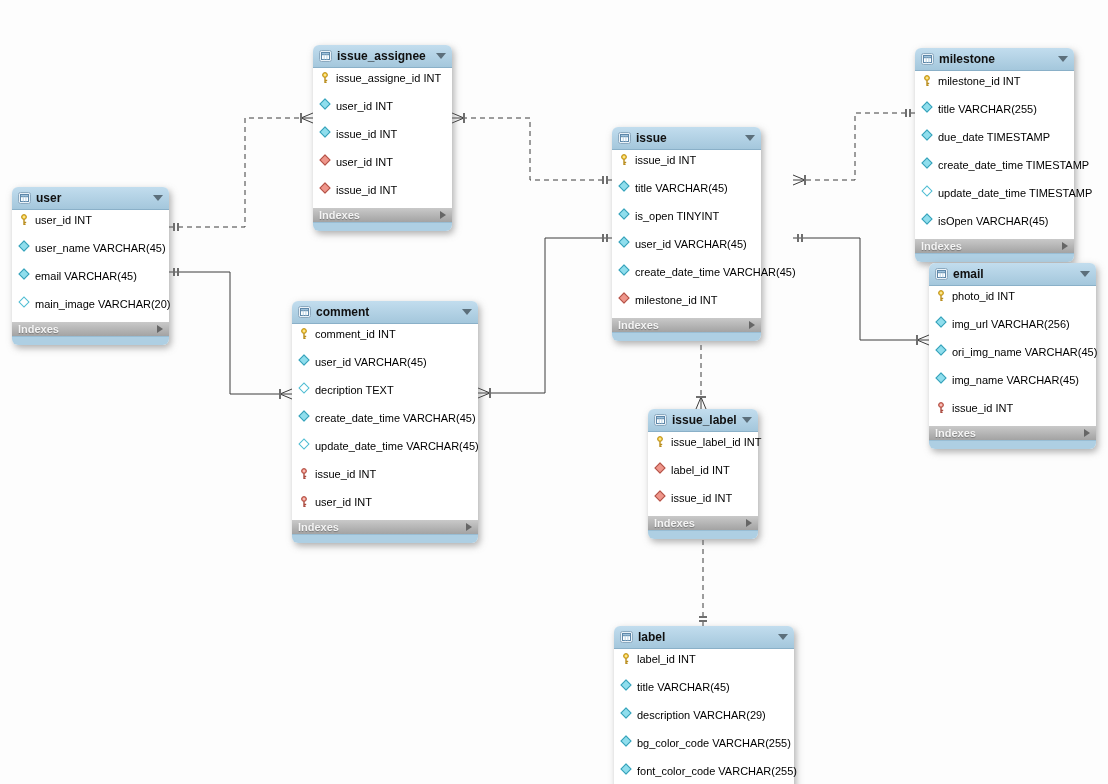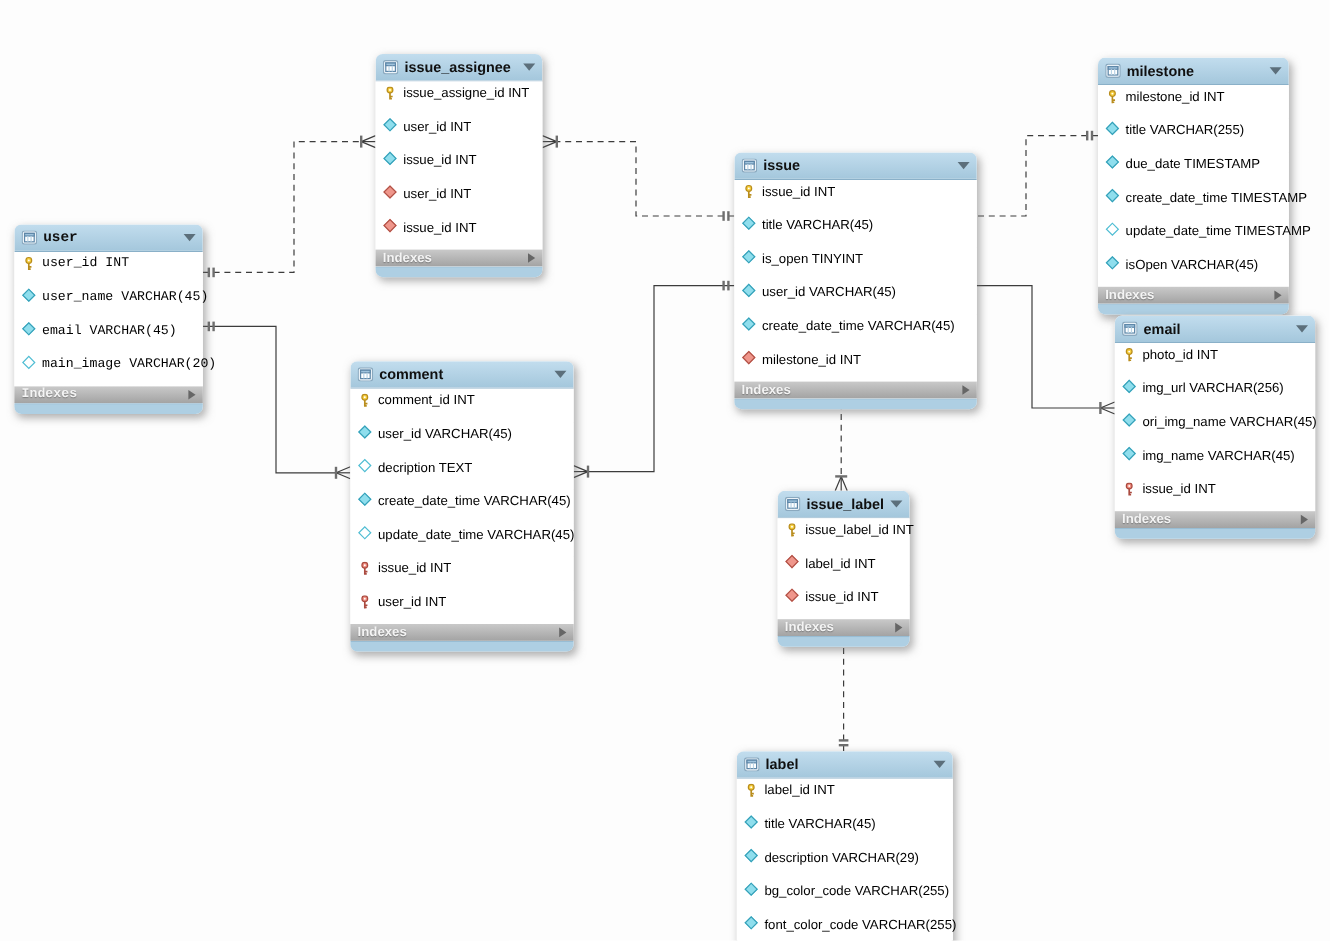--- a/index.html
+++ b/index.html
@@ -214,21 +214,21 @@
           <span class="dm dm-req"></span>
         </span>
         <span>isOpen VARCHAR(45)</span>
       </div>
       <div class="tbl-footer">
         <span>Indexes</span>
         <span class="footer-arrow"></span>
       </div>
       <div class="tbl-bottom"></div>
     </div>
-    <div class="tbl" style="left: 12px; top: 187px; width: 157px; font-family: Liberation Mono, monospace;">
+    <div class="tbl" style="left: 12px; top: 187px; width: 157px;">
       <div class="tbl-header">
         <span class="icon-cell" style="width: 13px;">
           <svg width="13" height="12" viewBox="0 0 13 12">
             <rect x="0.5" y="0.5" width="12" height="11" rx="2" fill="#eaf2f8" stroke="#8aa9bf"></rect>
             <rect x="2.5" y="2.5" width="8" height="7" fill="#fff" stroke="#5e87a8"></rect>
             <rect x="2.5" y="2.5" width="8" height="2.2" fill="#9fc3dd" stroke="#5e87a8"></rect>
             <line x1="5.2" y1="4.7" x2="5.2" y2="9.5" stroke="#b9d4e6"></line>
             <line x1="7.9" y1="4.7" x2="7.9" y2="9.5" stroke="#b9d4e6"></line>
           </svg>
         </span>
@@ -262,21 +262,21 @@
           <span class="dm dm-opt"></span>
         </span>
         <span>main_image VARCHAR(20)</span>
       </div>
       <div class="tbl-footer">
         <span>Indexes</span>
         <span class="footer-arrow"></span>
       </div>
       <div class="tbl-bottom"></div>
     </div>
-    <div class="tbl" style="left: 612px; top: 127px; width: 202px;">
+    <div class="tbl" style="left: 612px; top: 127px; width: 149px;">
       <div class="tbl-header">
         <span class="icon-cell" style="width: 13px;">
           <svg width="13" height="12" viewBox="0 0 13 12">
             <rect x="0.5" y="0.5" width="12" height="11" rx="2" fill="#eaf2f8" stroke="#8aa9bf"></rect>
             <rect x="2.5" y="2.5" width="8" height="7" fill="#fff" stroke="#5e87a8"></rect>
             <rect x="2.5" y="2.5" width="8" height="2.2" fill="#9fc3dd" stroke="#5e87a8"></rect>
             <line x1="5.2" y1="4.7" x2="5.2" y2="9.5" stroke="#b9d4e6"></line>
             <line x1="7.9" y1="4.7" x2="7.9" y2="9.5" stroke="#b9d4e6"></line>
           </svg>
         </span>

